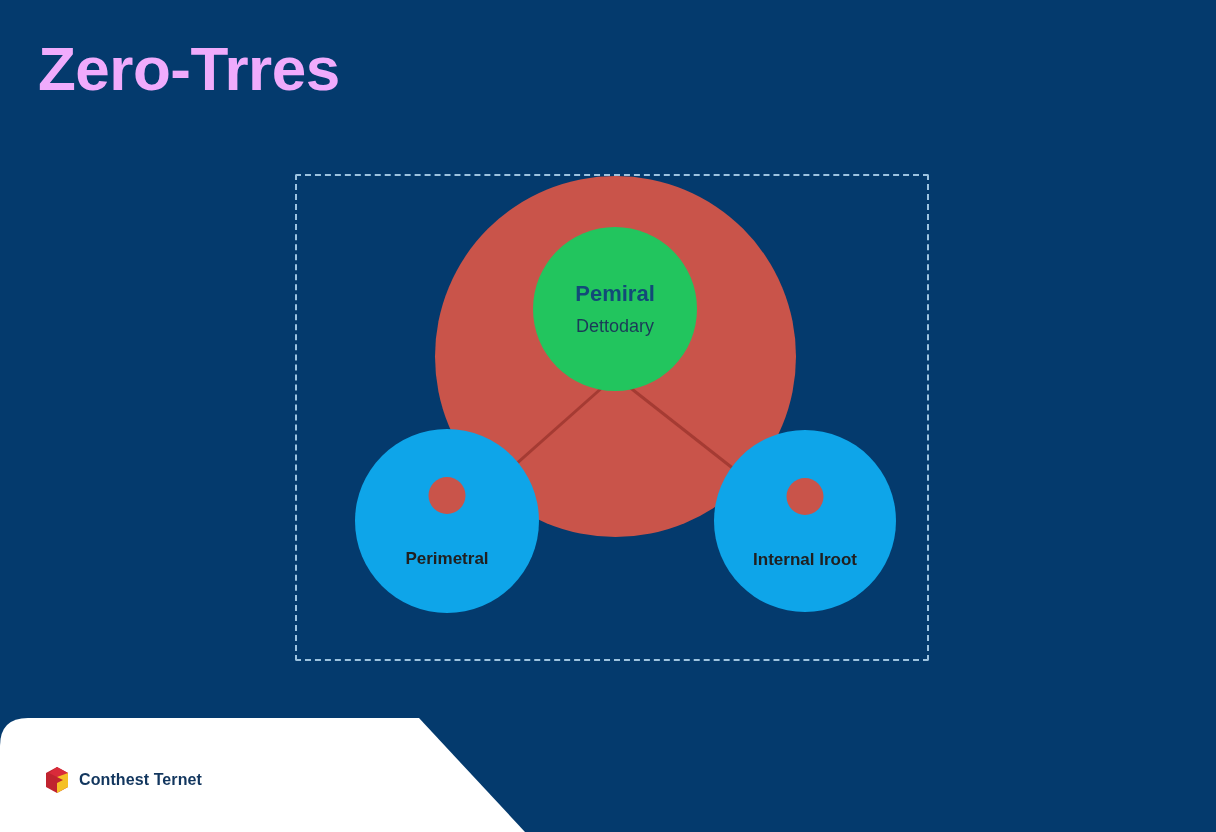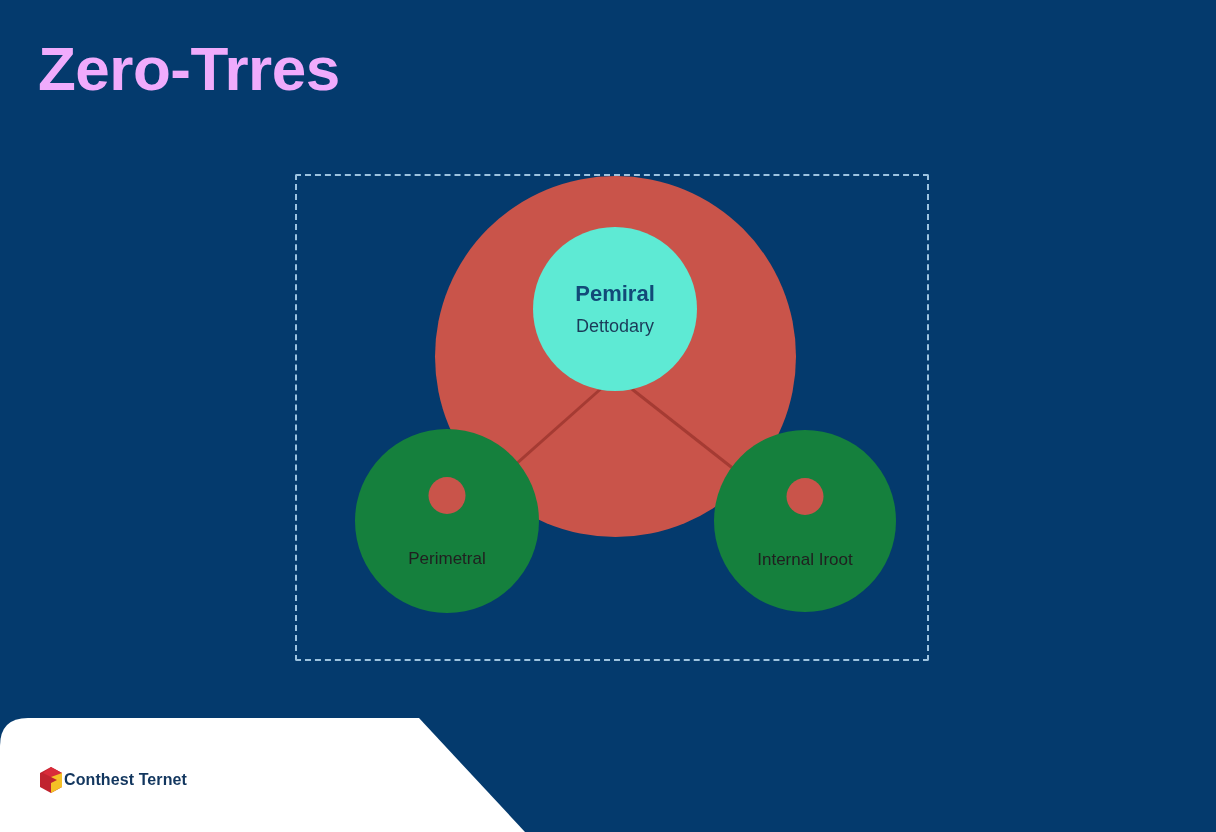--- a/index.html
+++ b/index.html
@@ -67,21 +67,21 @@
     width: 361px;
     height: 361px;
     background: #c9544a;
   }
 
   #core-circle {
     left: 533px;
     top: 227px;
     width: 164px;
     height: 164px;
-    background: #5eead4;
+    background: #22c55e;
     display: flex;
     flex-direction: column;
     align-items: center;
     justify-content: center;
     z-index: 4;
   }
 
   #core-title {
     font-size: 22px;
     font-weight: bold;
@@ -94,21 +94,22 @@
     font-size: 18px;
     font-weight: normal;
     color: #1b3a58;
     line-height: 1.2;
     text-align: center;
     margin-top: 10px;
   }
 
   .leaf-node {
     z-index: 3;
-    background: #15803d;
+    background: #0ea5e9;
+    font-weight: bold;
   }
 
   #leaf-left {
     left: 355px;
     top: 429px;
     width: 184px;
     height: 184px;
   }
 
   #leaf-right {
@@ -164,24 +165,25 @@
   #footer-shape {
     position: absolute;
     left: 0;
     top: 0;
     width: 525px;
     height: 114px;
   }
 
   #footer-brand {
     position: absolute;
-    left: 38px;
+    left: 44px;
     bottom: 38px;
     display: flex;
     align-items: center;
+    gap: 9px;
     z-index: 7;
   }
 
   #brand-name {
     font-size: 16px;
     font-weight: bold;
     color: #12365e;
     letter-spacing: 0.1px;
     white-space: nowrap;
   }

